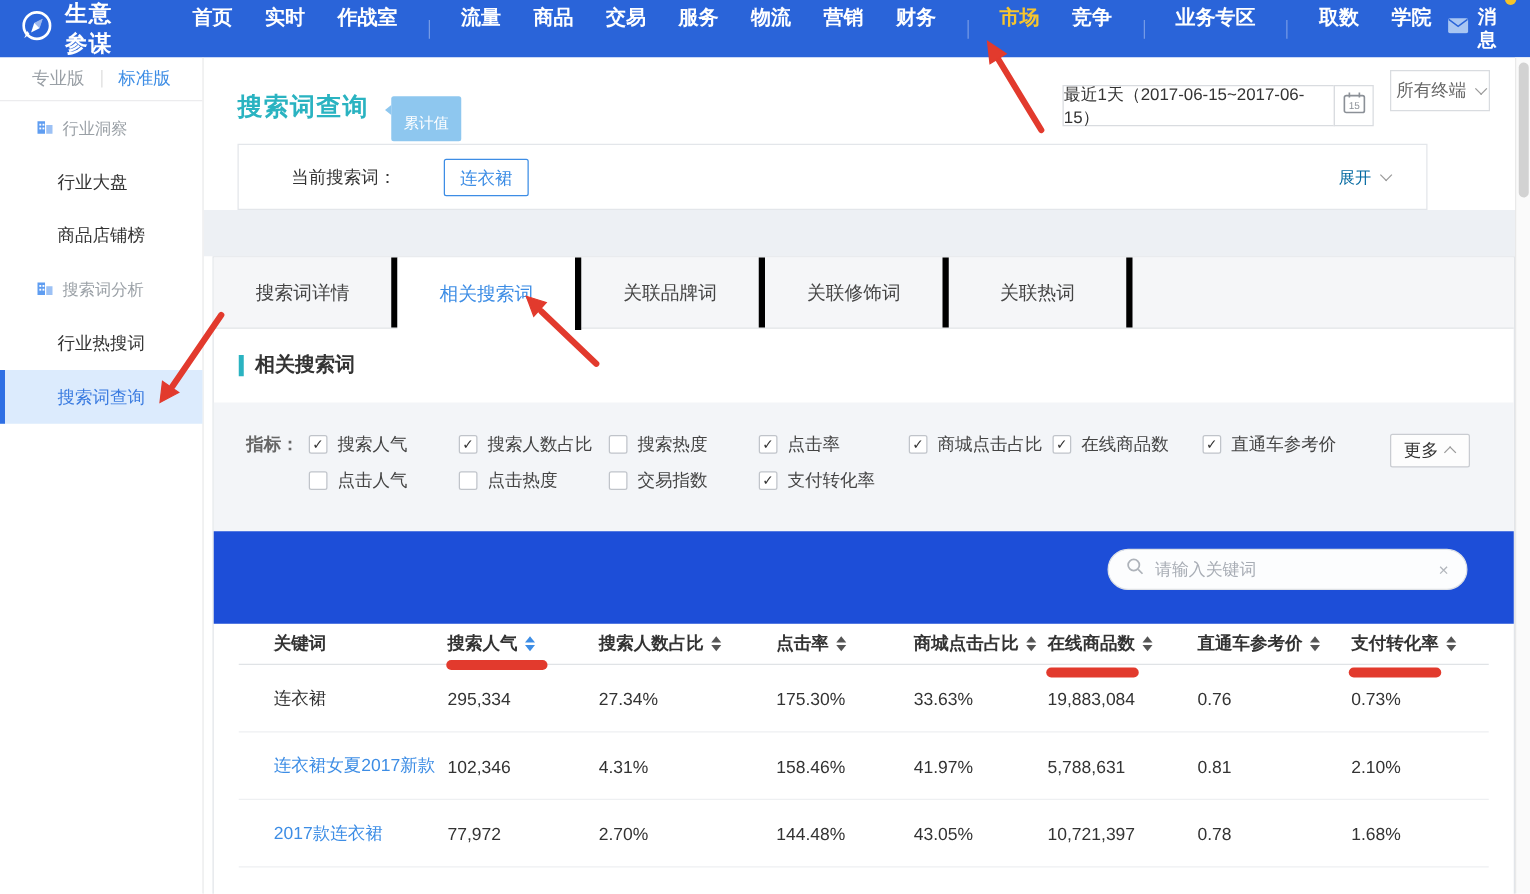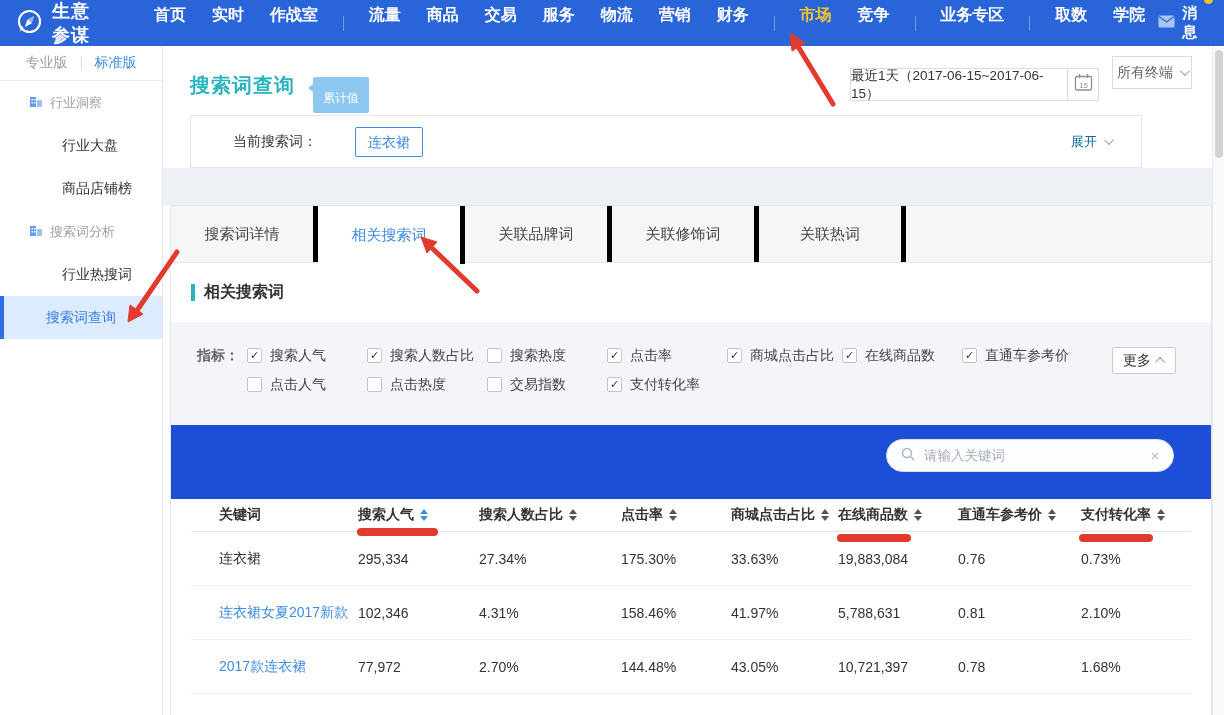--- a/index.html
+++ b/index.html
@@ -23,21 +23,21 @@
   .msg-dot{position:absolute;right:-5px;top:-9px;width:9px;height:9px;border-radius:50%;background:#f5c328;}
 
   
   .sidebar{position:absolute;left:0;top:46px;width:163px;bottom:0;background:#fff;border-right:1px solid #e5e6e8;}
   .ver-row{height:35px;display:flex;align-items:center;justify-content:center;gap:13px;font-size:14px;border-bottom:1px solid #ececee;}
   .ver-tab{cursor:pointer;color:#9aa0a6;}
   .ver-tab.active{color:#3d8de5;}
   .ver-div{width:1px;height:14px;background:#ddd;}
   .side-row{height:43px;display:flex;align-items:center;font-size:14px;color:#333;cursor:pointer;}
   .side-group{padding-left:29px;color:#9aa0a6;font-size:13px;gap:7px;cursor:default;}
-  .side-item{padding-left:62px;}
+  .side-item{padding-left:46px;}
   .side-item.active{background:#dcebfd;color:#3a7be0;border-left:4px solid #2f6fe4;padding-left:42px;}
 
   
   .main{position:absolute;left:163px;top:46px;width:1061px;bottom:0;background:#fff;}
   .gray-band{position:absolute;left:0;top:122px;width:100%;height:37px;background:#edf0f4;}
 
   .page-title{position:absolute;left:27px;top:26px;font-size:20px;font-weight:bold;color:#2ab3c1;letter-spacing:1px;}
   .badge{position:absolute;left:150px;top:31px;background:#8ec7ef;color:#fff;font-size:12px;height:36px;line-height:20px;padding:11px 10px;border-radius:2px;}
   .badge::before{content:"";position:absolute;left:-5px;top:7px;border-top:4px solid transparent;border-bottom:4px solid transparent;border-right:5px solid #8ec7ef;}
 

